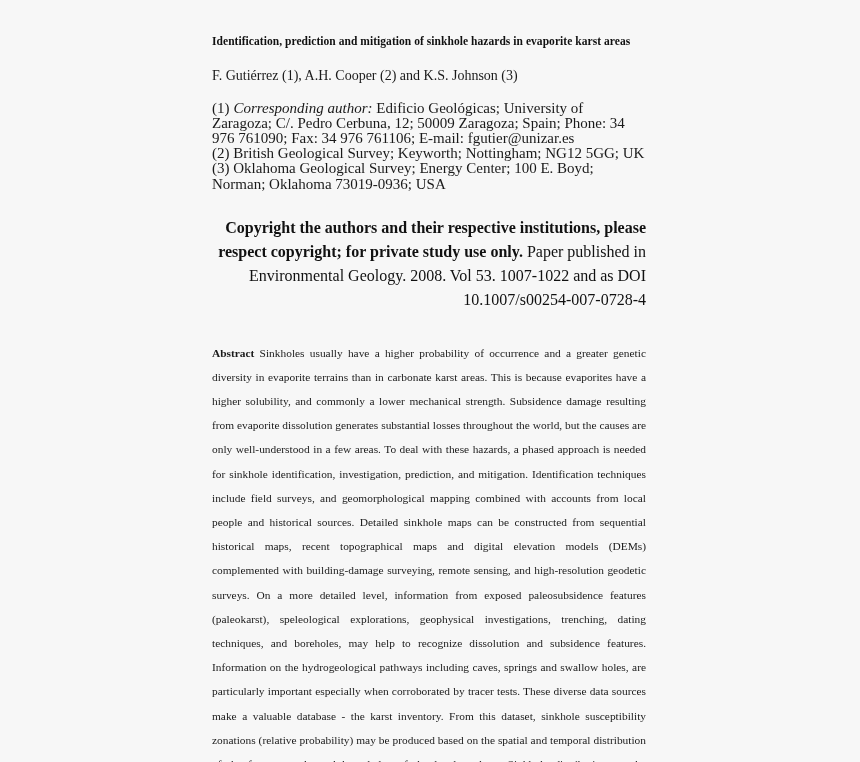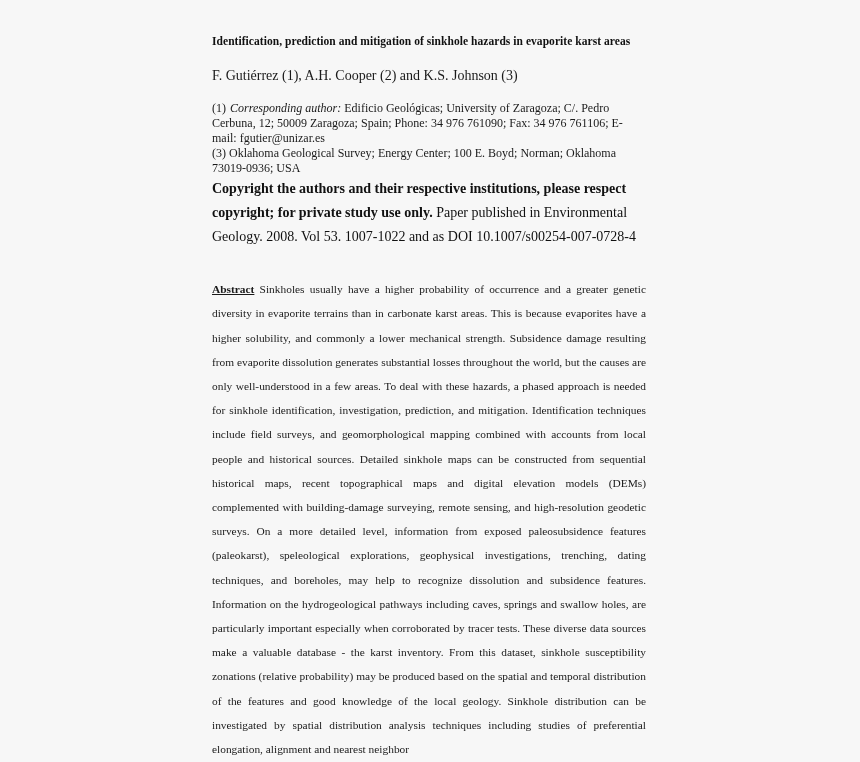--- a/index.html
+++ b/index.html
@@ -45,68 +45,69 @@
   .authors {
     font-size: 14px;
     line-height: 15px;
     margin-top: 18px;
     color: #1a1a1a;
   }
 
   
   .affiliations {
     margin-top: 18px;
-    font-size: 12px;
+    font-size: 15px;
     line-height: 15.2px;
     color: #1a1a1a;
   }
   .affil-line {
     text-align: left;
   }
   .affil-role {
     font-style: italic;
   }
 
   
   .copyright {
-    font-size: 14px;
+    margin-top: 24px;
+    font-size: 16px;
     line-height: 24.2px;
     color: #111;
-    text-align: left;
+    text-align: right;
   }
   .copyright .strong {
     font-weight: bold;
   }
 
   
   .abstract {
     margin-top: 28px;
     font-size: 11.4px;
     line-height: 24.2px;
     text-align: justify;
     text-justify: inter-word;
     color: #1a1a1a;
   }
   .abstract .label {
     font-weight: bold;
-    text-decoration: underline;
   }
 </style>
 </head>
 <body>
 
 <div class="page">
   <div class="content">
 
     <h1 class="doc-title">Identification, prediction and mitigation of sinkhole hazards in evaporite karst areas</h1>
 
     <div class="authors">F. Gutiérrez (1), A.H. Cooper (2) and K.S. Johnson (3)</div>
 
     <div class="affiliations">
       <div class="affil-line"><span>(1)</span><span class="affil-role" style="margin-left:4px;">Corresponding author:</span><span> Edificio Geológicas; University of Zaragoza; C/. Pedro Cerbuna, 12; 50009 Zaragoza; Spain; Phone: 34 976 761090; Fax: 34 976 761106; E-mail: fgutier@unizar.es</span></div>
+      <div class="affil-line">(2) British Geological Survey; Keyworth; Nottingham; NG12 5GG; UK</div>
       <div class="affil-line">(3) Oklahoma Geological Survey; Energy Center; 100 E. Boyd; Norman; Oklahoma 73019-0936; USA</div>
     </div>
 
     <div class="copyright"><span class="strong">Copyright the authors and their respective institutions, please respect copyright; for private study use only.</span><span> Paper published in Environmental Geology. 2008. Vol 53. 1007-1022 and as DOI 10.1007/s00254-007-0728-4</span></div>
 
     <div class="abstract"><span class="label">Abstract</span><span> Sinkholes usually have a higher probability of occurrence and a greater genetic diversity in evaporite terrains than in carbonate karst areas. This is because evaporites have a higher solubility, and commonly a lower mechanical strength. Subsidence damage resulting from evaporite dissolution generates substantial losses throughout the world, but the causes are only well-understood in a few areas. To deal with these hazards, a phased approach is needed for sinkhole identification, investigation, prediction, and mitigation. Identification techniques include field surveys, and geomorphological mapping combined with accounts from local people and historical sources. Detailed sinkhole maps can be constructed from sequential historical maps, recent topographical maps and digital elevation models (DEMs) complemented with building-damage surveying, remote sensing, and high-resolution geodetic surveys. On a more detailed level, information from exposed paleosubsidence features (paleokarst), speleological explorations, geophysical investigations, trenching, dating techniques, and boreholes, may help to recognize dissolution and subsidence features. Information on the hydrogeological pathways including caves, springs and swallow holes, are particularly important especially when corroborated by tracer tests. These diverse data sources make a valuable database - the karst inventory. From this dataset, sinkhole susceptibility zonations (relative probability) may be produced based on the spatial and temporal distribution of the features and good knowledge of the local geology. Sinkhole distribution can be investigated by spatial distribution analysis techniques including studies of preferential elongation, alignment and nearest neighbor</span></div>
 
   </div>
 </div>
 

